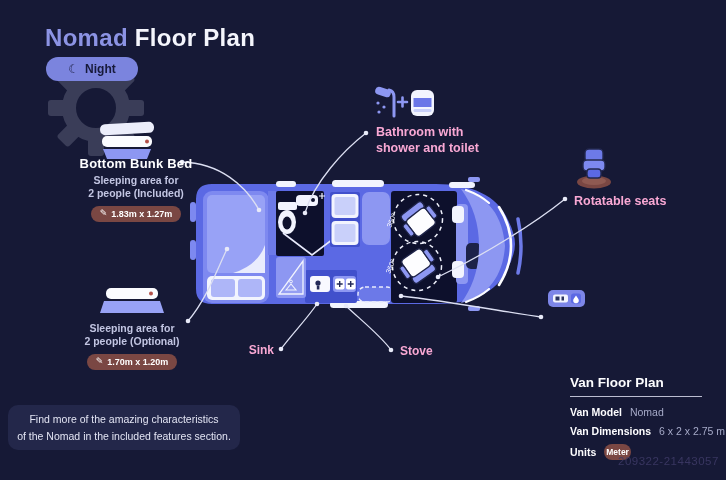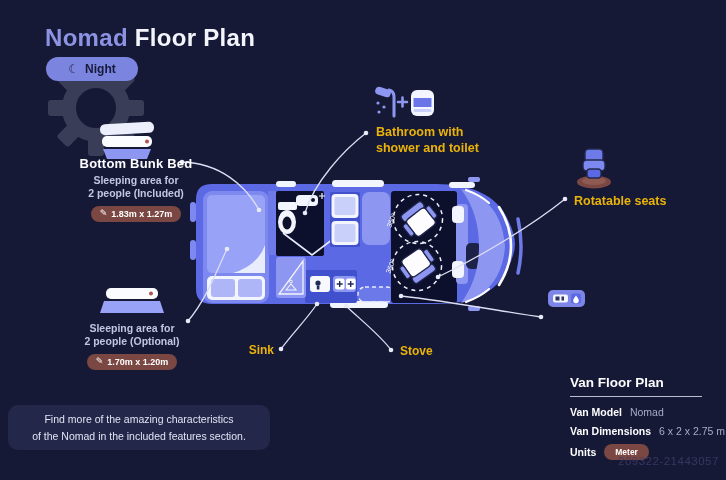--- a/index.html
+++ b/index.html
@@ -20,39 +20,39 @@
   .callout{position:absolute;text-align:center;}
   .callout-title{font-size:13px;font-weight:bold;color:#fdfdff;letter-spacing:.2px;}
   .callout-sub{font-size:10.5px;font-weight:bold;color:#c2c5e2;line-height:1.28;margin-top:3px;}
   .dim-pill{display:inline-flex;align-items:center;gap:4px;background:#7a4743;color:#fff;
     font-size:9px;font-weight:bold;border-radius:10px;padding:3px 9px;margin-top:5px;white-space:nowrap;}
   .dim-pill .ruler{font-size:9px;line-height:1;}
 
   .bottom-bunk{left:56px;top:156px;width:160px;}
   .top-bunk{left:52px;top:319px;width:160px;}
 
-  .side-label{position:absolute;font-size:12.5px;font-weight:bold;color:#eab308;line-height:1.3;text-align:left;white-space:nowrap;}
+  .side-label{position:absolute;font-size:12.5px;font-weight:bold;color:#f9a8d4;line-height:1.3;text-align:left;white-space:nowrap;}
   .bathroom-label{left:376px;top:124px;}
   .rotatable-label{left:574px;top:193px;}
   .heating-label{left:547px;top:311px;}
   .sink-label{left:228px;top:343px;width:46px;text-align:right;font-size:12px;}
   .stove-label{left:400px;top:344px;font-size:12px;}
 
-  .footer-note{position:absolute;left:8px;top:405px;width:262px;height:45px;background:#23274a;border-radius:10px;
+  .footer-note{position:absolute;left:8px;top:405px;width:232px;height:45px;background:#23274a;border-radius:10px;
     display:flex;flex-direction:column;justify-content:center;text-align:center;
     font-size:10.5px;color:#e2e4f3;line-height:1.55;}
 
   .spec-panel{position:absolute;left:570px;top:375px;width:152px;}
   .spec-title{font-size:13.5px;font-weight:bold;color:#fdfdff;}
   .spec-divider{height:1px;background:#d8dbec;opacity:.85;margin:6px 0 9px 0;width:132px;}
   .spec-row{display:flex;align-items:center;gap:8px;margin-bottom:7px;font-size:10.5px;white-space:nowrap;}
   .spec-label{font-weight:bold;color:#fdfdff;}
   .spec-value{color:#a6aac8;}
   .units-pill{background:#7a4743;color:#fff;border:none;font-family:inherit;font-weight:bold;font-size:8.5px;
-    padding:3px 11px;border-radius:10px;cursor:pointer;}
+    padding:3px 2px;border-radius:10px;cursor:pointer;}
 
   .watermark-id{position:absolute;left:618px;top:455px;font-size:11.5px;font-weight:normal;
     color:#3f3b68;letter-spacing:.5px;opacity:.85;}
 </style>
 </head>
 <body>
 
 <div class="stage">
 
   <svg class="scene" width="726" height="480" viewBox="0 0 726 480">

